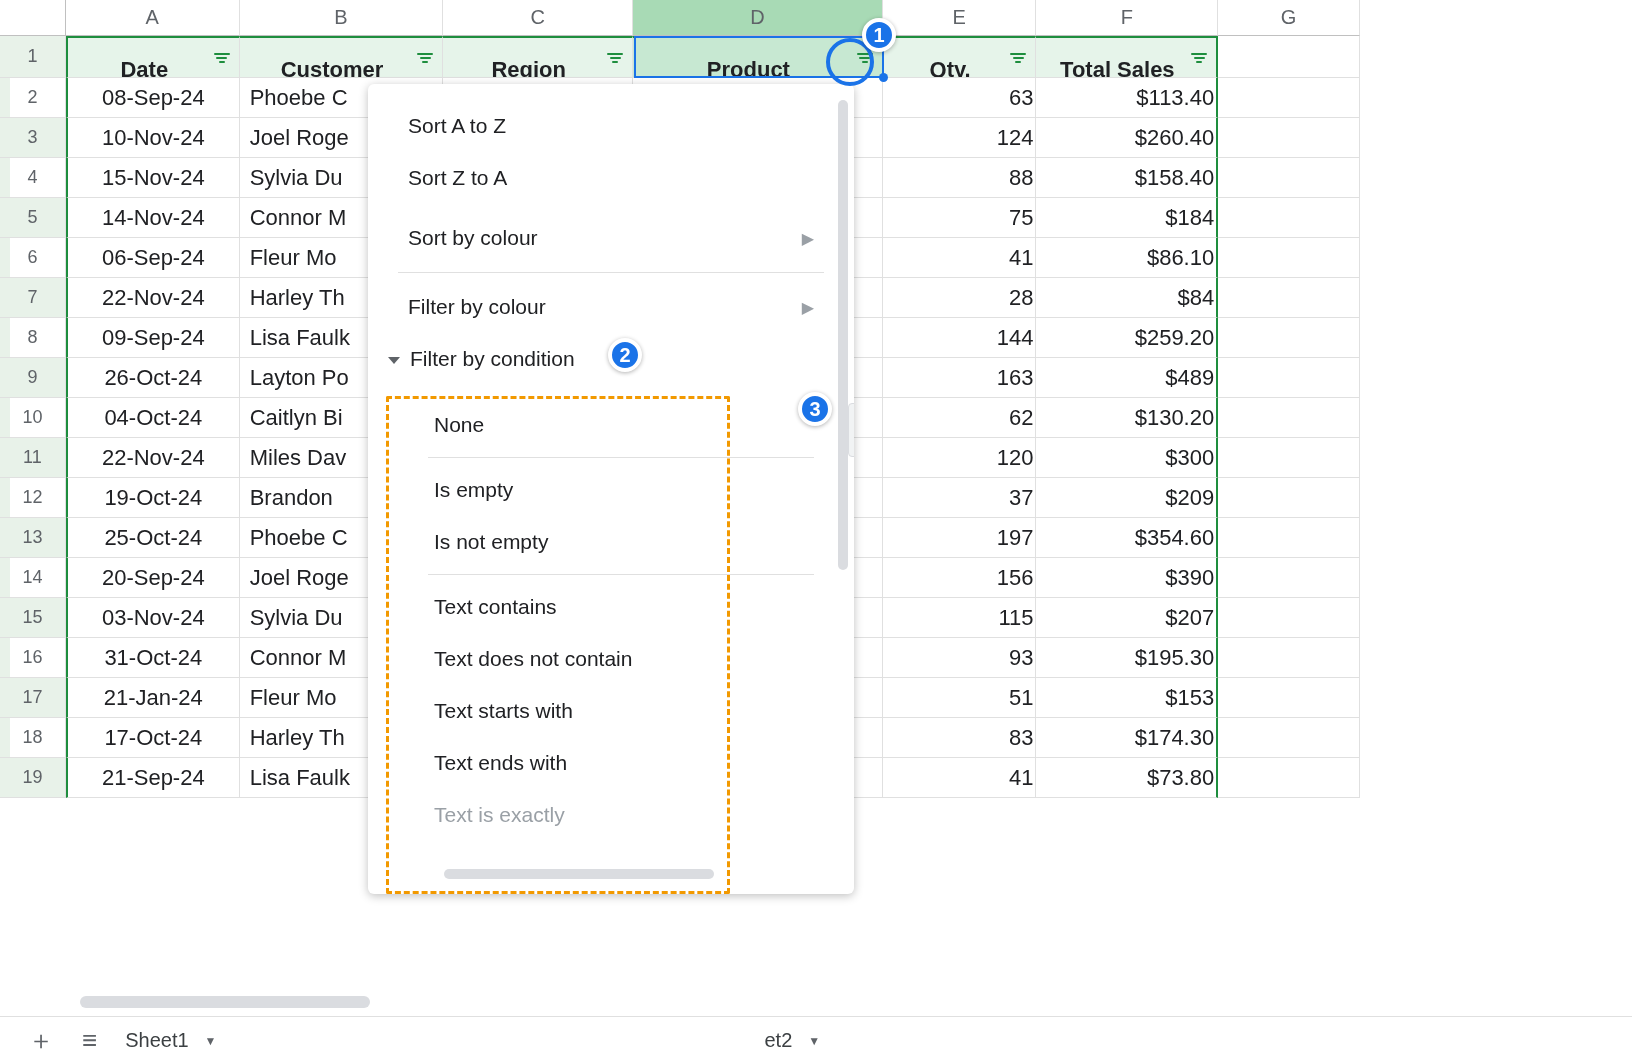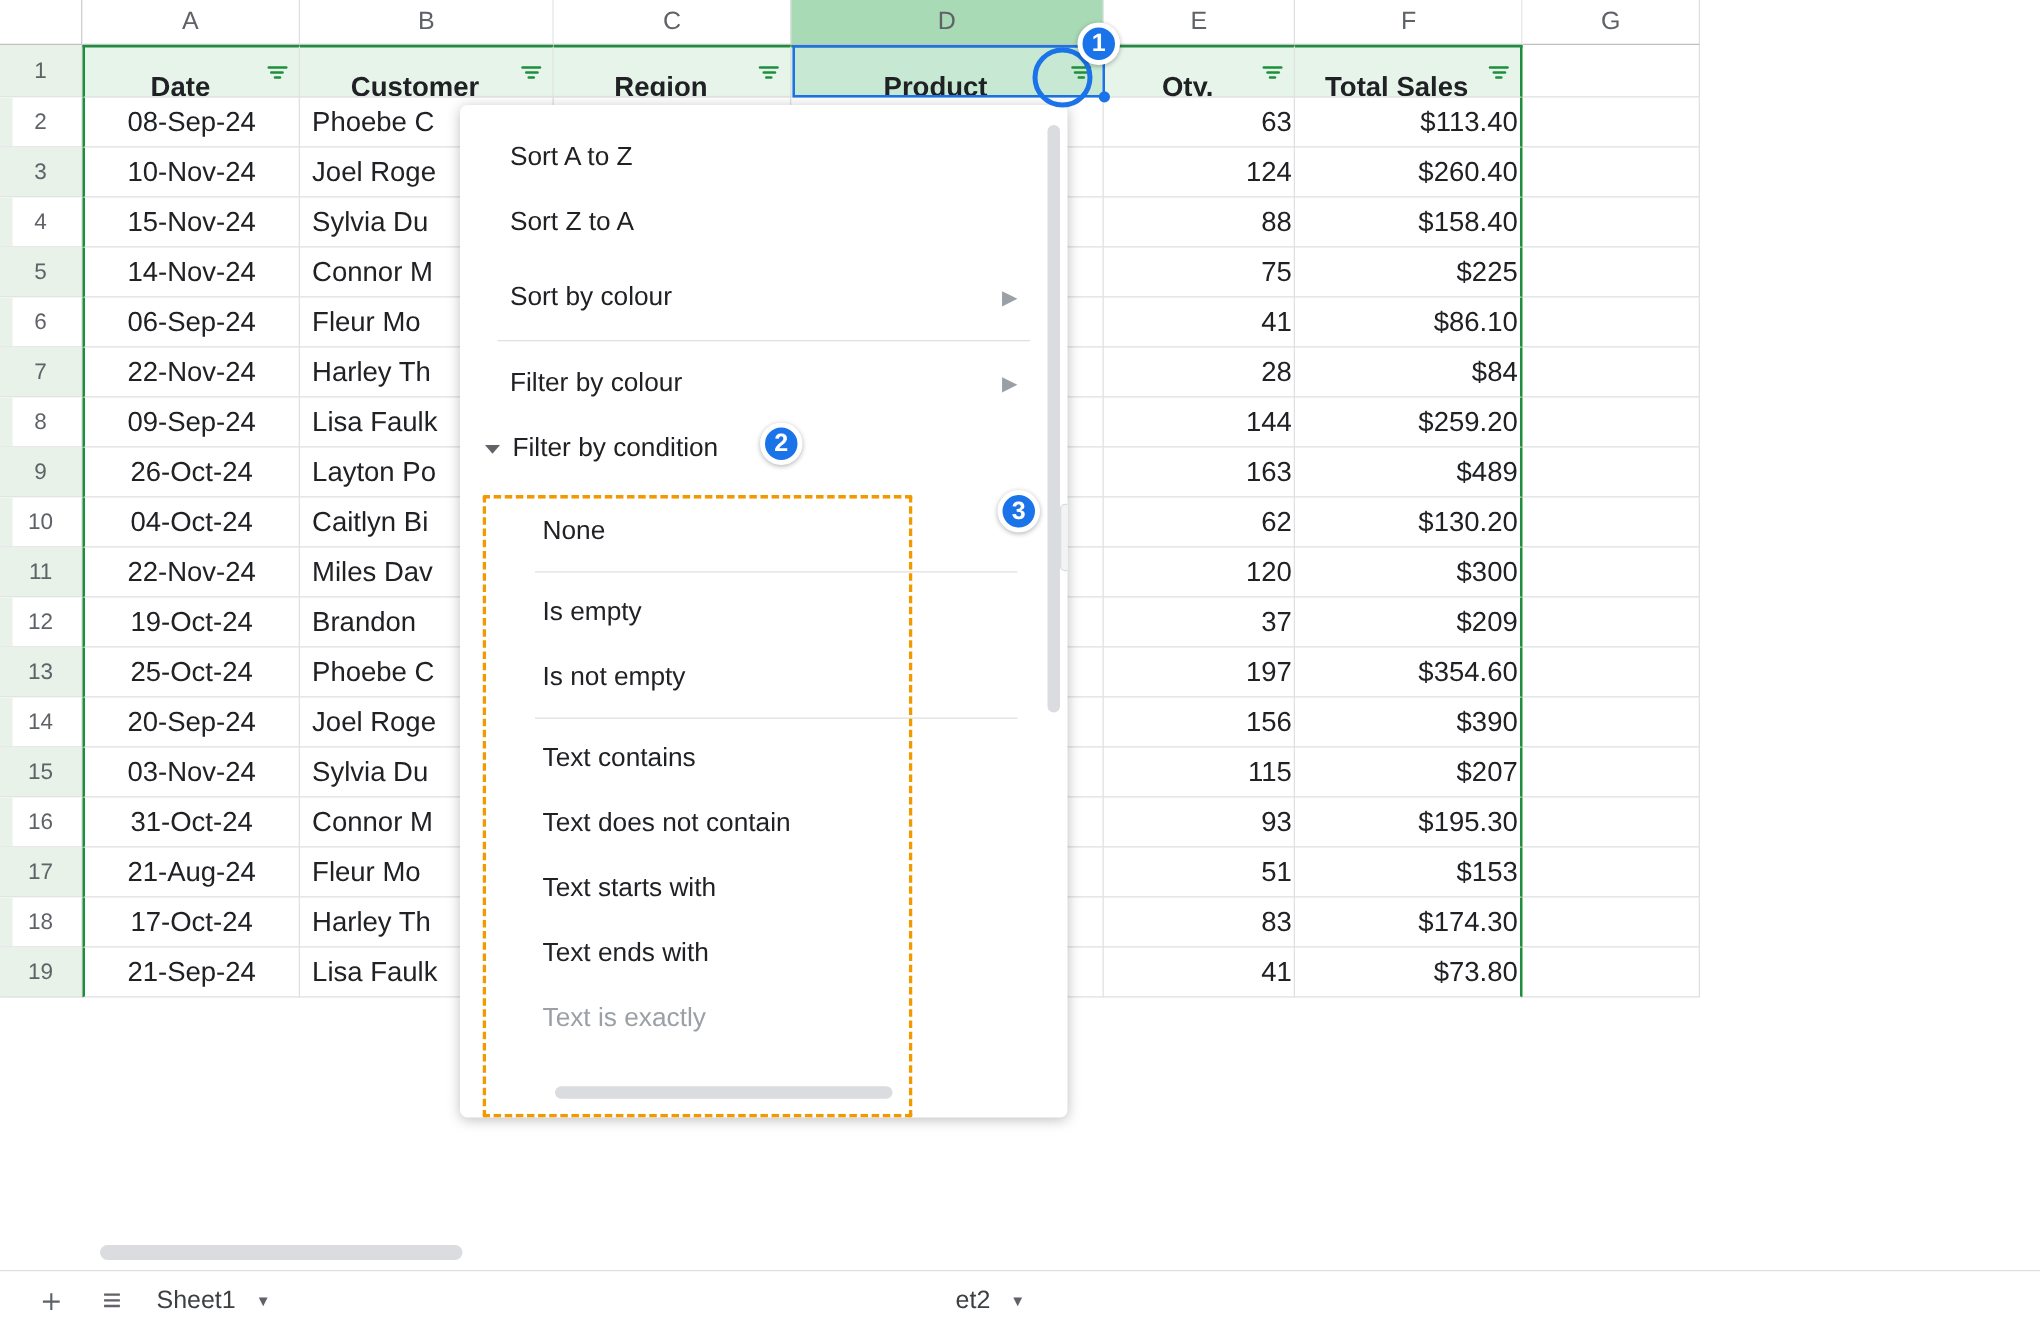--- a/index.html
+++ b/index.html
@@ -199,21 +199,21 @@
           <div class="cell dcell colF right filterRight">$158.40</div>
           <div class="cell dcell colG"></div>
         </div>
         <div class="row">
           <div class="cell rowhead rhead-even">5</div>
           <div class="cell dcell colA center filterLeft">14-Nov-24</div>
           <div class="cell dcell colB left">Connor M</div>
           <div class="cell dcell colC left"></div>
           <div class="cell dcell colD left"></div>
           <div class="cell dcell colE right">75</div>
-          <div class="cell dcell colF right filterRight">$225</div>
+          <div class="cell dcell colF right filterRight">$184</div>
           <div class="cell dcell colG"></div>
         </div>
         <div class="row">
           <div class="cell rowhead">6</div>
           <div class="cell dcell colA center filterLeft">06-Sep-24</div>
           <div class="cell dcell colB left">Fleur Mo</div>
           <div class="cell dcell colC left"></div>
           <div class="cell dcell colD left"></div>
           <div class="cell dcell colE right">41</div>
           <div class="cell dcell colF right filterRight">$86.10</div>
@@ -314,21 +314,21 @@
           <div class="cell dcell colA center filterLeft">31-Oct-24</div>
           <div class="cell dcell colB left">Connor M</div>
           <div class="cell dcell colC left"></div>
           <div class="cell dcell colD left"></div>
           <div class="cell dcell colE right">93</div>
           <div class="cell dcell colF right filterRight">$195.30</div>
           <div class="cell dcell colG"></div>
         </div>
         <div class="row">
           <div class="cell rowhead rhead-even">17</div>
-          <div class="cell dcell colA center filterLeft">21-Aug-24</div>
+          <div class="cell dcell colA center filterLeft">21-Jan-24</div>
           <div class="cell dcell colB left">Fleur Mo</div>
           <div class="cell dcell colC left"></div>
           <div class="cell dcell colD left"></div>
           <div class="cell dcell colE right">51</div>
           <div class="cell dcell colF right filterRight">$153</div>
           <div class="cell dcell colG"></div>
         </div>
         <div class="row">
           <div class="cell rowhead">18</div>
           <div class="cell dcell colA center filterLeft">17-Oct-24</div>

